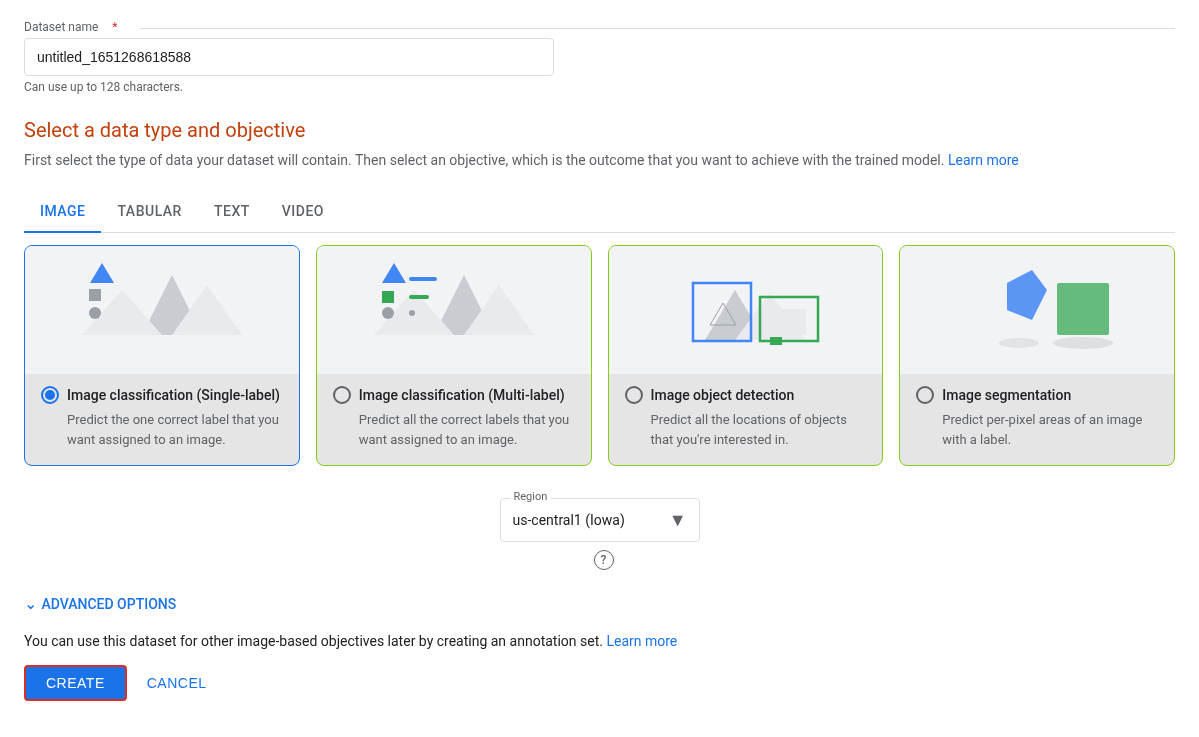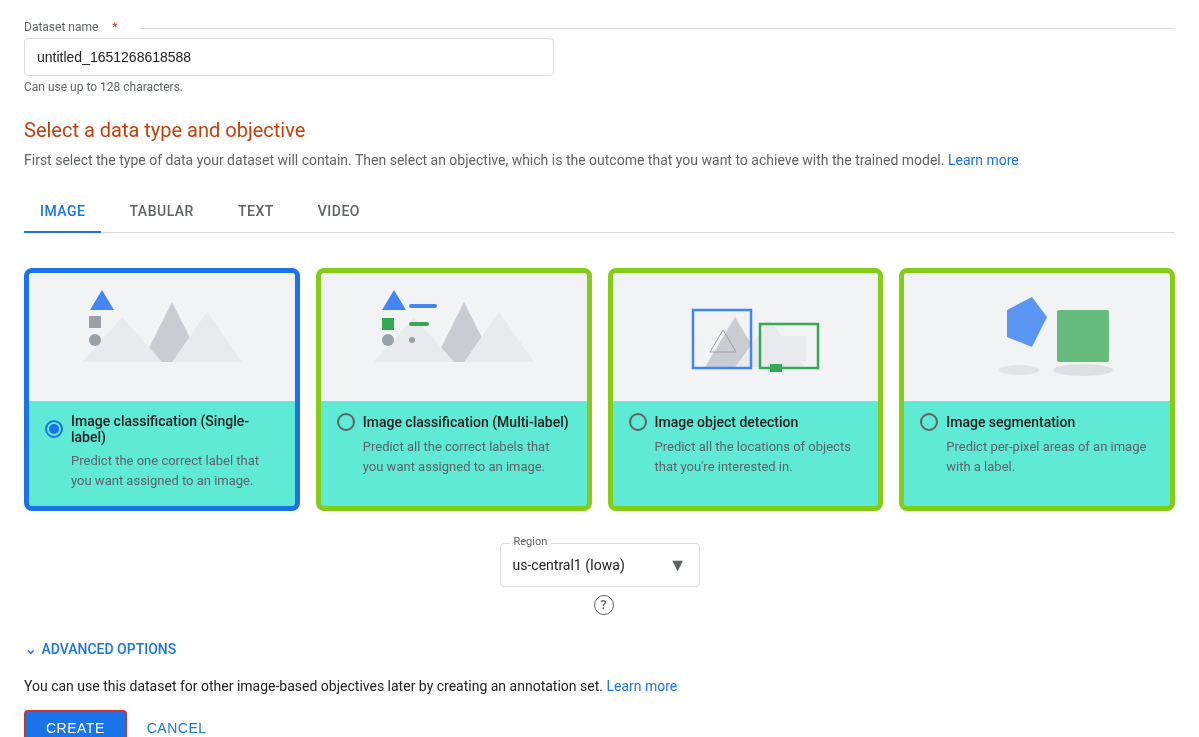--- a/index.html
+++ b/index.html
@@ -56,22 +56,22 @@
     }
 
     .section-desc a {
       color: #1a73e8;
       text-decoration: none;
     }
 
     .tabs {
       display: flex;
       border-bottom: 1px solid #dadce0;
-      margin-bottom: 35px;
-      gap: 12px;
+      margin-bottom: 12px;
+      gap: 0;
     }
 
     .tab {
       padding: 12px 16px;
       font-size: 14px;
       font-weight: 500;
       color: #5f6368;
       cursor: pointer;
       border-bottom: 2px solid transparent;
       margin-bottom: -1px;
@@ -84,26 +84,26 @@
       border-bottom-color: #1a73e8;
     }
 
     .cards-row {
       display: flex;
       gap: 16px;
       margin-bottom: 32px;
     }
 
     .card {
-      border: 5px solid #84cc16;
+      border: 1px solid #84cc16;
       border-radius: 8px;
       width: 285px;
       cursor: pointer;
       overflow: hidden;
-      background: #5eead4;
+      background: #e5e5e5;
     }
 
     .card.selected {
       border-color: #1a73e8;
     }
 
     .card-image {
       width: 100%;
       height: 128px;
       background: #f1f3f4;

